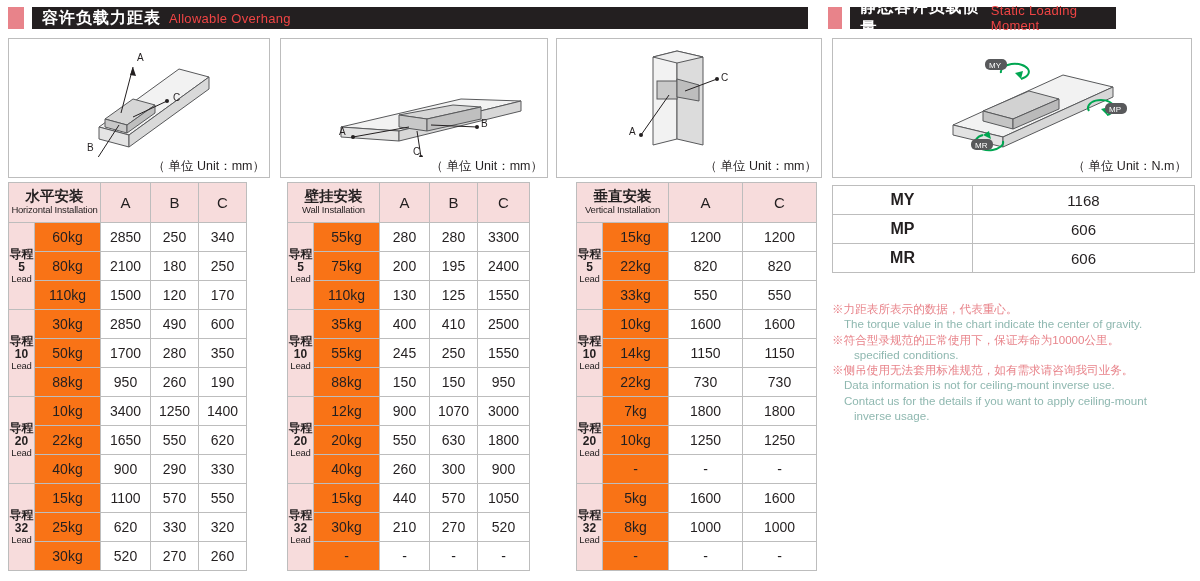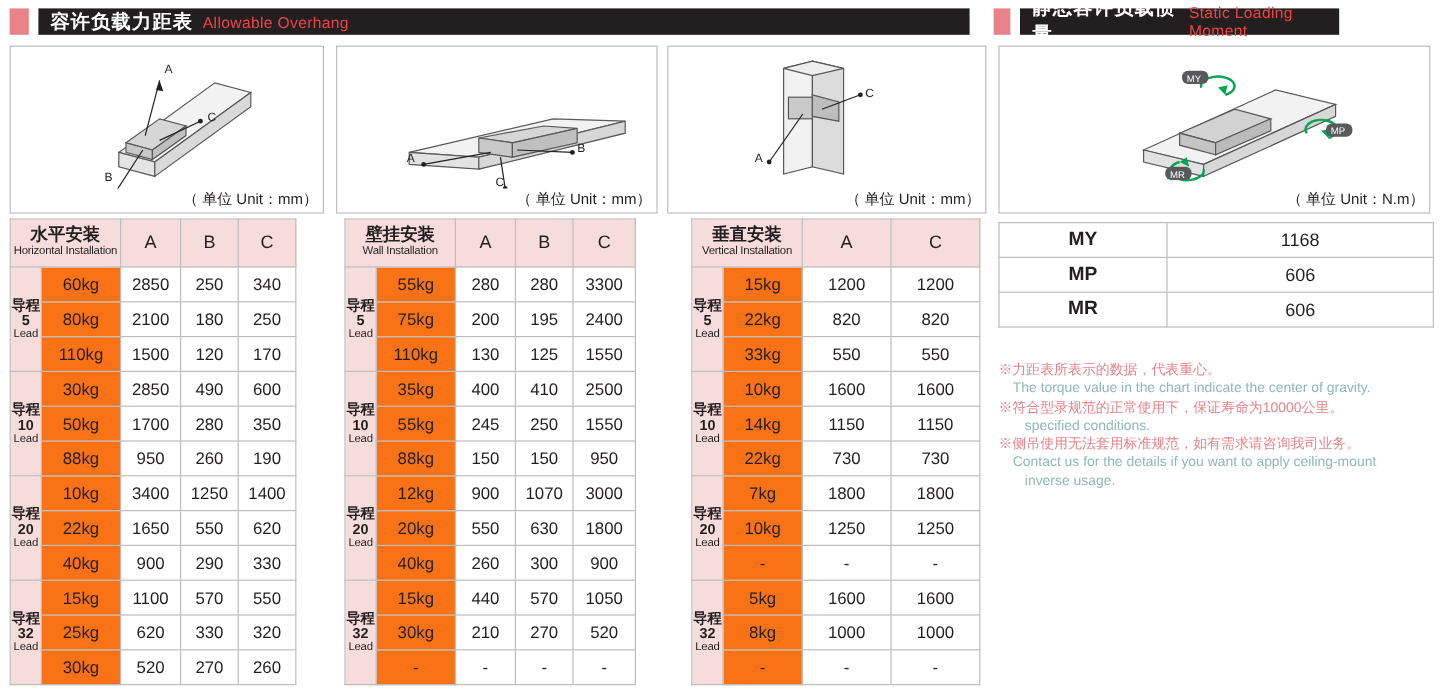--- a/index.html
+++ b/index.html
@@ -590,17 +590,18 @@
       </tr>
     </tbody>
   </table>
 
   <div class="notes">
     <div class="n-cn">※力距表所表示的数据，代表重心。</div>
     <div class="n-en">The torque value in the chart indicate the center of gravity.</div>
     <div class="n-cn">※符合型录规范的正常使用下，保证寿命为10000公里。</div>
     <div class="n-en" style="padding-left:22px">specified conditions.</div>
     <div class="n-cn">※侧吊使用无法套用标准规范，如有需求请咨询我司业务。</div>
+    <div class="n-en">Data information is not for ceiling-mount inverse use.</div>
     <div class="n-en">Contact us for the details if you want to apply ceiling-mount</div>
     <div class="n-en" style="padding-left:22px">inverse usage.</div>
   </div>
 
 </div>
 
 </body></html>

